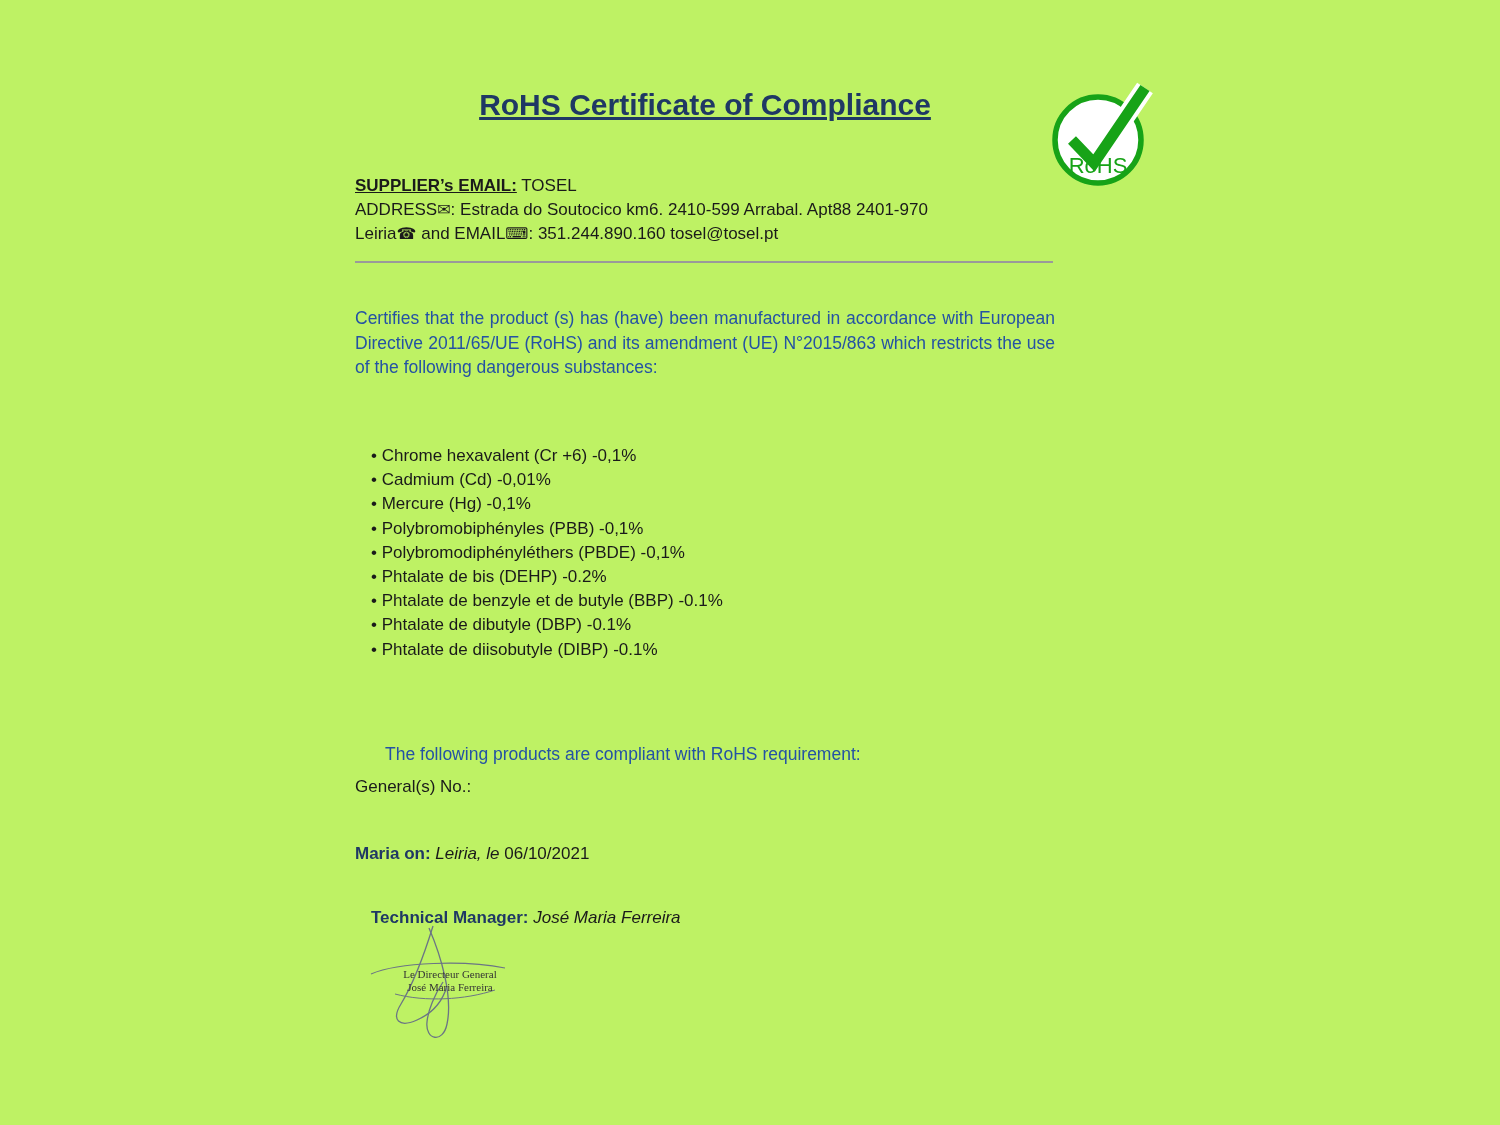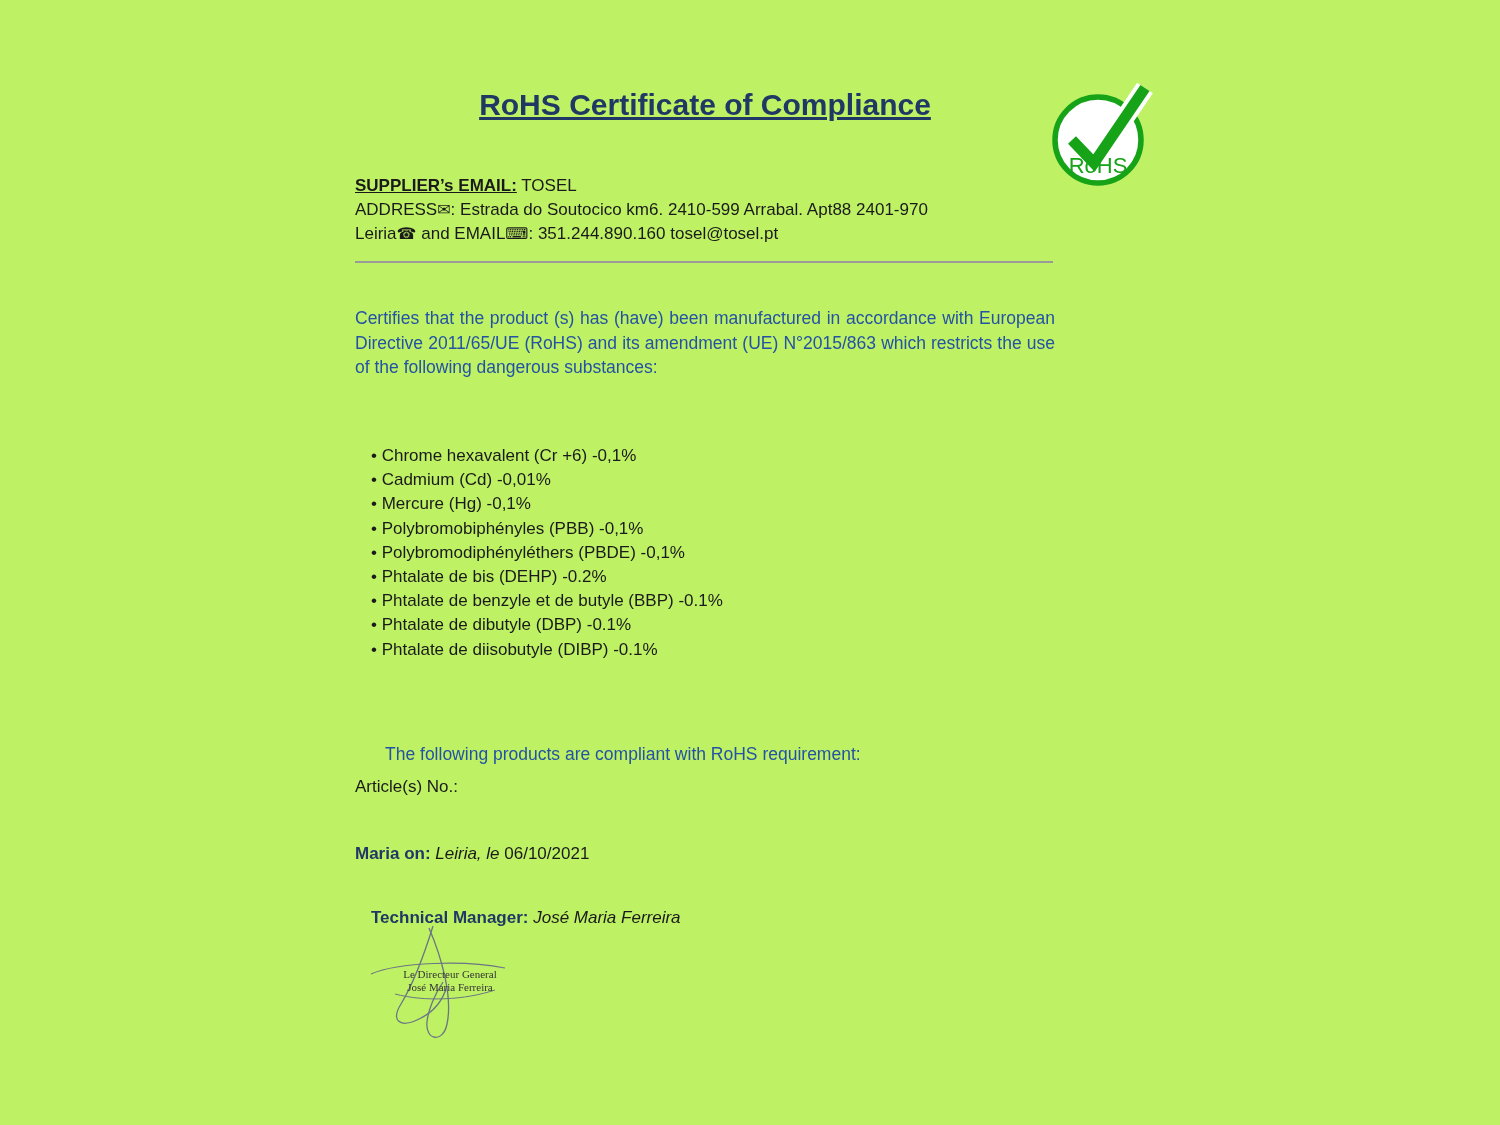--- a/index.html
+++ b/index.html
@@ -80,21 +80,21 @@
     <li>Polybromobiphényles (PBB) -0,1%</li>
     <li>Polybromodiphényléthers (PBDE) -0,1%</li>
     <li>Phtalate de bis (DEHP) -0.2%</li>
     <li>Phtalate de benzyle et de butyle (BBP) -0.1%</li>
     <li>Phtalate de dibutyle (DBP) -0.1%</li>
     <li>Phtalate de diisobutyle (DIBP) -0.1%</li>
   </ul>
 
   <p class="compliance">The following products are compliant with RoHS requirement:</p>
 
-  <p class="articles">Article(s) No.:</p>
+  <p class="articles">General(s) No.:</p>
 
   <p class="made-on">
     <span class="navy-label">Maria on:</span><span class="italic"> Leiria, le</span><span> 06/10/2021</span>
   </p>
 
   <p class="tech">
     <span class="navy-label">Technical Manager:</span><span class="italic"> José Maria Ferreira</span>
   </p>
 
   <div class="signature">

